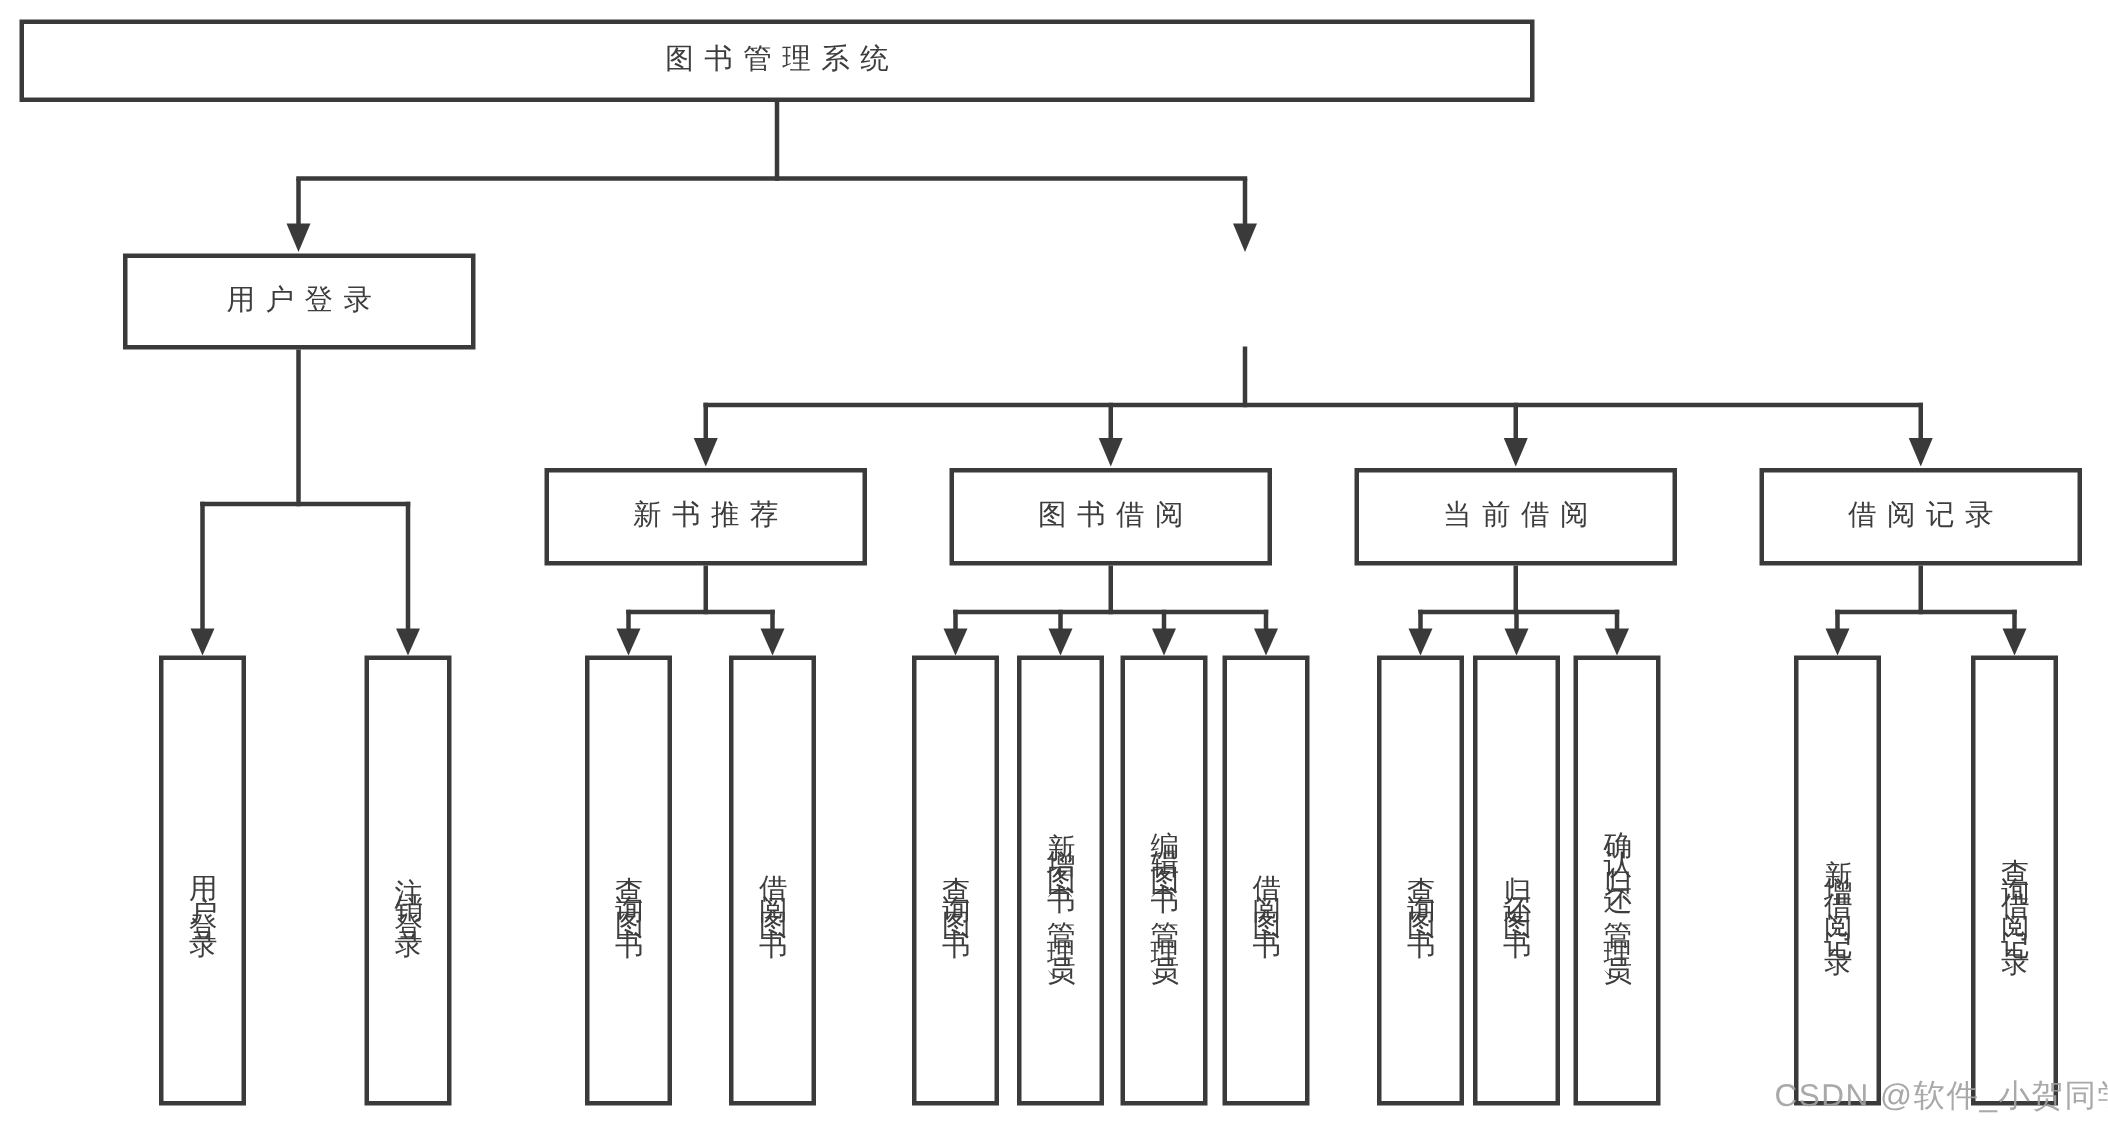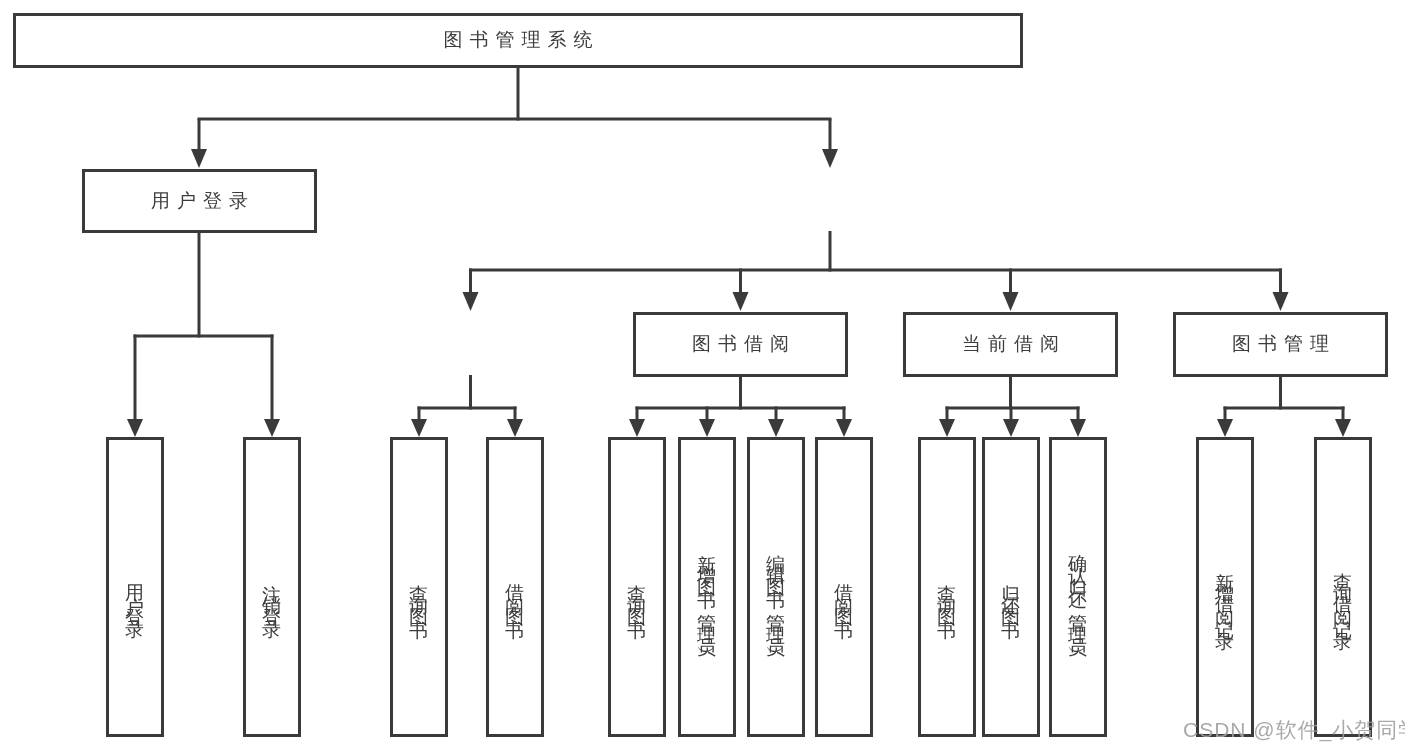--- a/index.html
+++ b/index.html
@@ -143,28 +143,31 @@
   </svg>
 
   <div class="node" style="left:13px;top:13px;width:1010px;height:55px">
     <span class="lbl">图书管理系统</span>
   </div>
 
   <div class="node" style="left:82px;top:169px;width:235px;height:64px">
     <span class="lbl">用户登录</span>
   </div>
 
+  <div class="node" style="left:363px;top:312px;width:215px;height:65px">
+    <span class="lbl">新书推荐</span>
+  </div>
   <div class="node" style="left:633px;top:312px;width:215px;height:65px">
     <span class="lbl">图书借阅</span>
   </div>
   <div class="node" style="left:903px;top:312px;width:215px;height:65px">
     <span class="lbl">当前借阅</span>
   </div>
   <div class="node" style="left:1173px;top:312px;width:215px;height:65px">
-    <span class="lbl">图书管理</span>
+    <span class="lbl">借阅记录</span>
   </div>
 
   <div class="node leaf" style="left:106px;top:437px;width:58px;height:300px">
     <span class="lbl">用户登录</span>
   </div>
   <div class="node leaf" style="left:243px;top:437px;width:58px;height:300px">
     <span class="lbl">注销登录</span>
   </div>
 
   <div class="node leaf" style="left:390px;top:437px;width:58px;height:300px">

